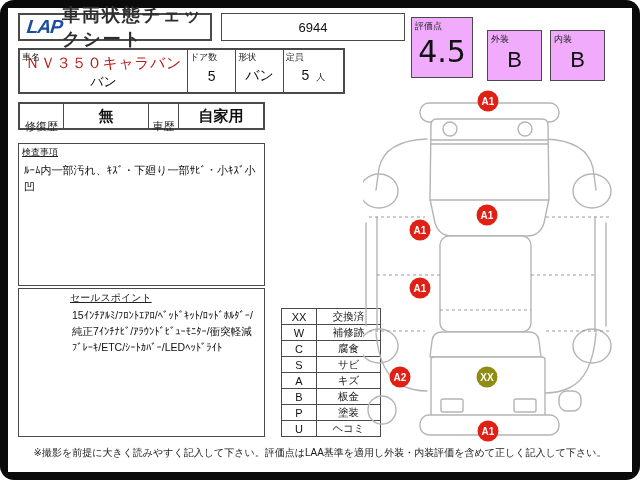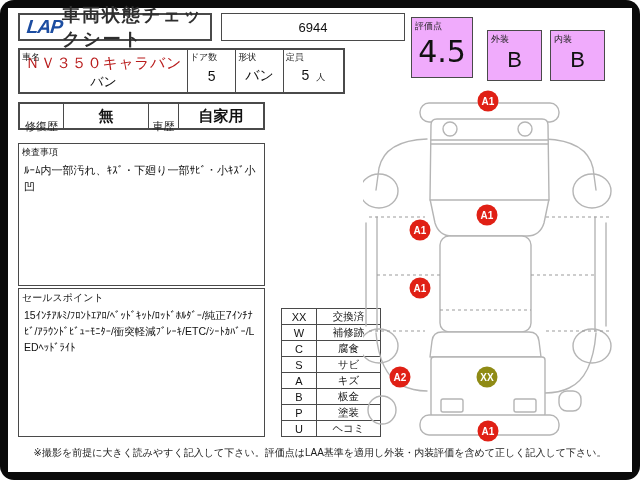--- a/index.html
+++ b/index.html
@@ -56,22 +56,22 @@
                 border:2px solid #4a4a4a; display:flex; background:#fff; }
   .r-cell { border-right:1.5px solid #4a4a4a; display:flex; align-items:center;
             justify-content:center; }
   .r-cell:last-child { border-right:none; }
   .r-label { font-size:11px; color:#222;margin-top:20px; }
   .r-value { font-size:15px; font-weight:700; color:#111; }
 
   
   .text-box { border:1.5px solid #4a4a4a; background:#fff; }
   .inspect-box { left:10px; top:135px; width:247px; height:143px; }
-  .sales-box { left:10px; top:280px; width:247px; height:149px; }
-  .tb-label { font-size:9px; color:#222; padding:2px 3px 0 3px; }
+  .sales-box { left:10px; top:280px; width:247px; height:149px;padding-left:48px; }
+  .tb-label { font-size:9px; color:#222; padding:2px 3px 0 3px;text-decoration:underline; }
   .tb-text { font-size:11px; color:#111; padding:3px 5px; line-height:1.5;
              word-break:break-all; }
 
   
   .legend { left:273px; top:300px; border-collapse:collapse; background:#fff; }
   .legend td { border:1.2px solid #4a4a4a; height:16px; color:#111; }
   .legend .code { width:35px; text-align:center; font-size:11px; }
   .legend .lab { width:64px; text-align:center; font-size:10.5px; }
 
   

